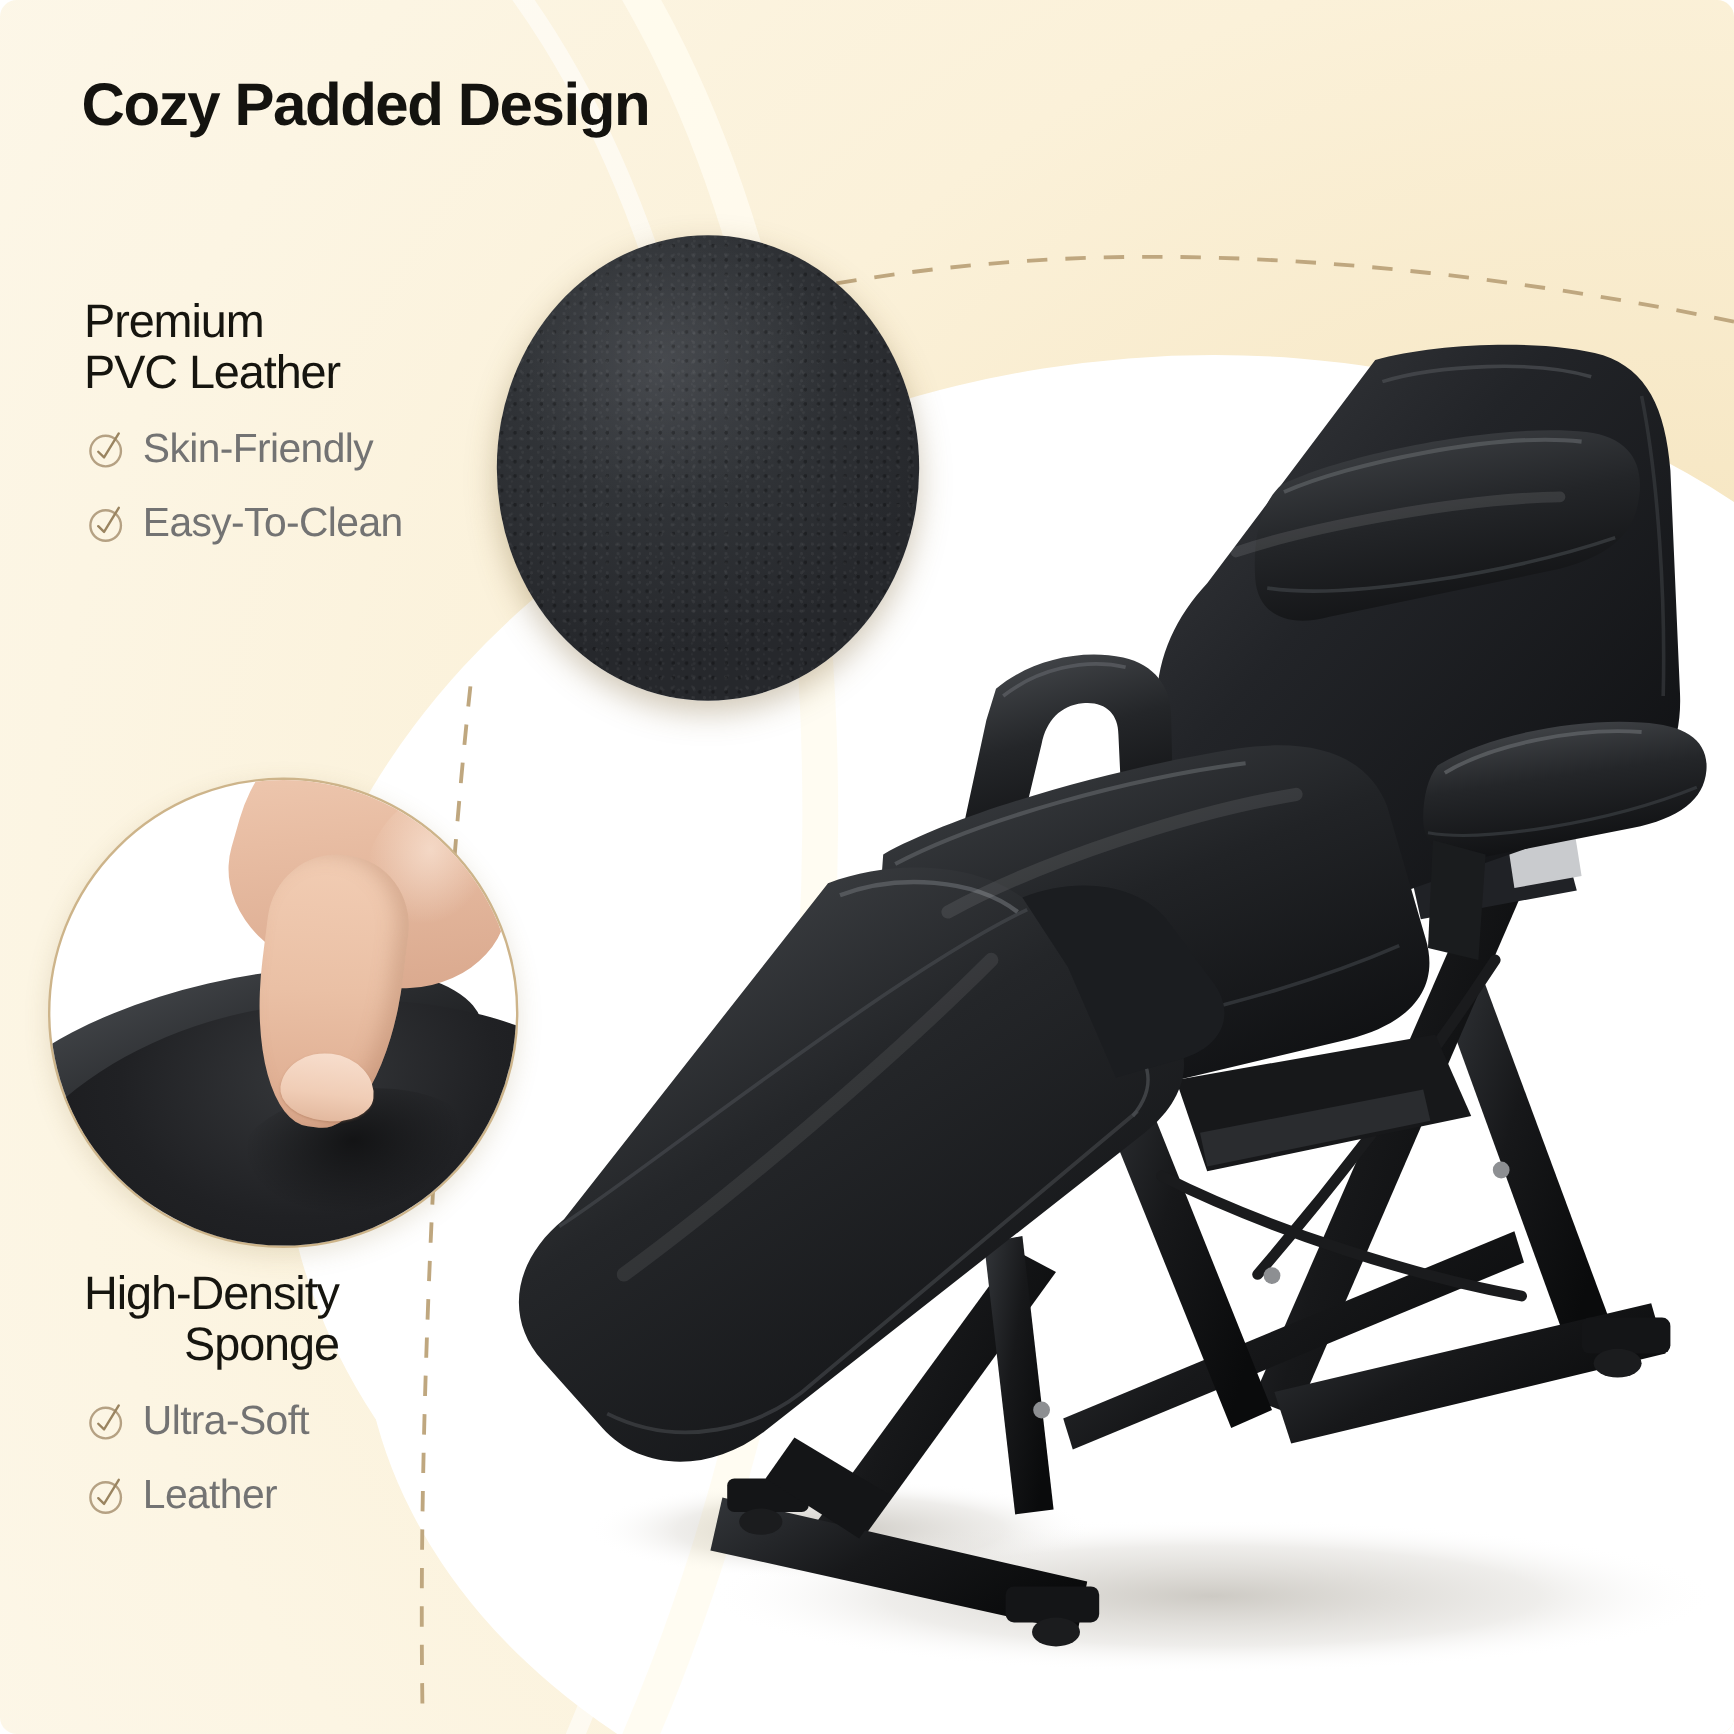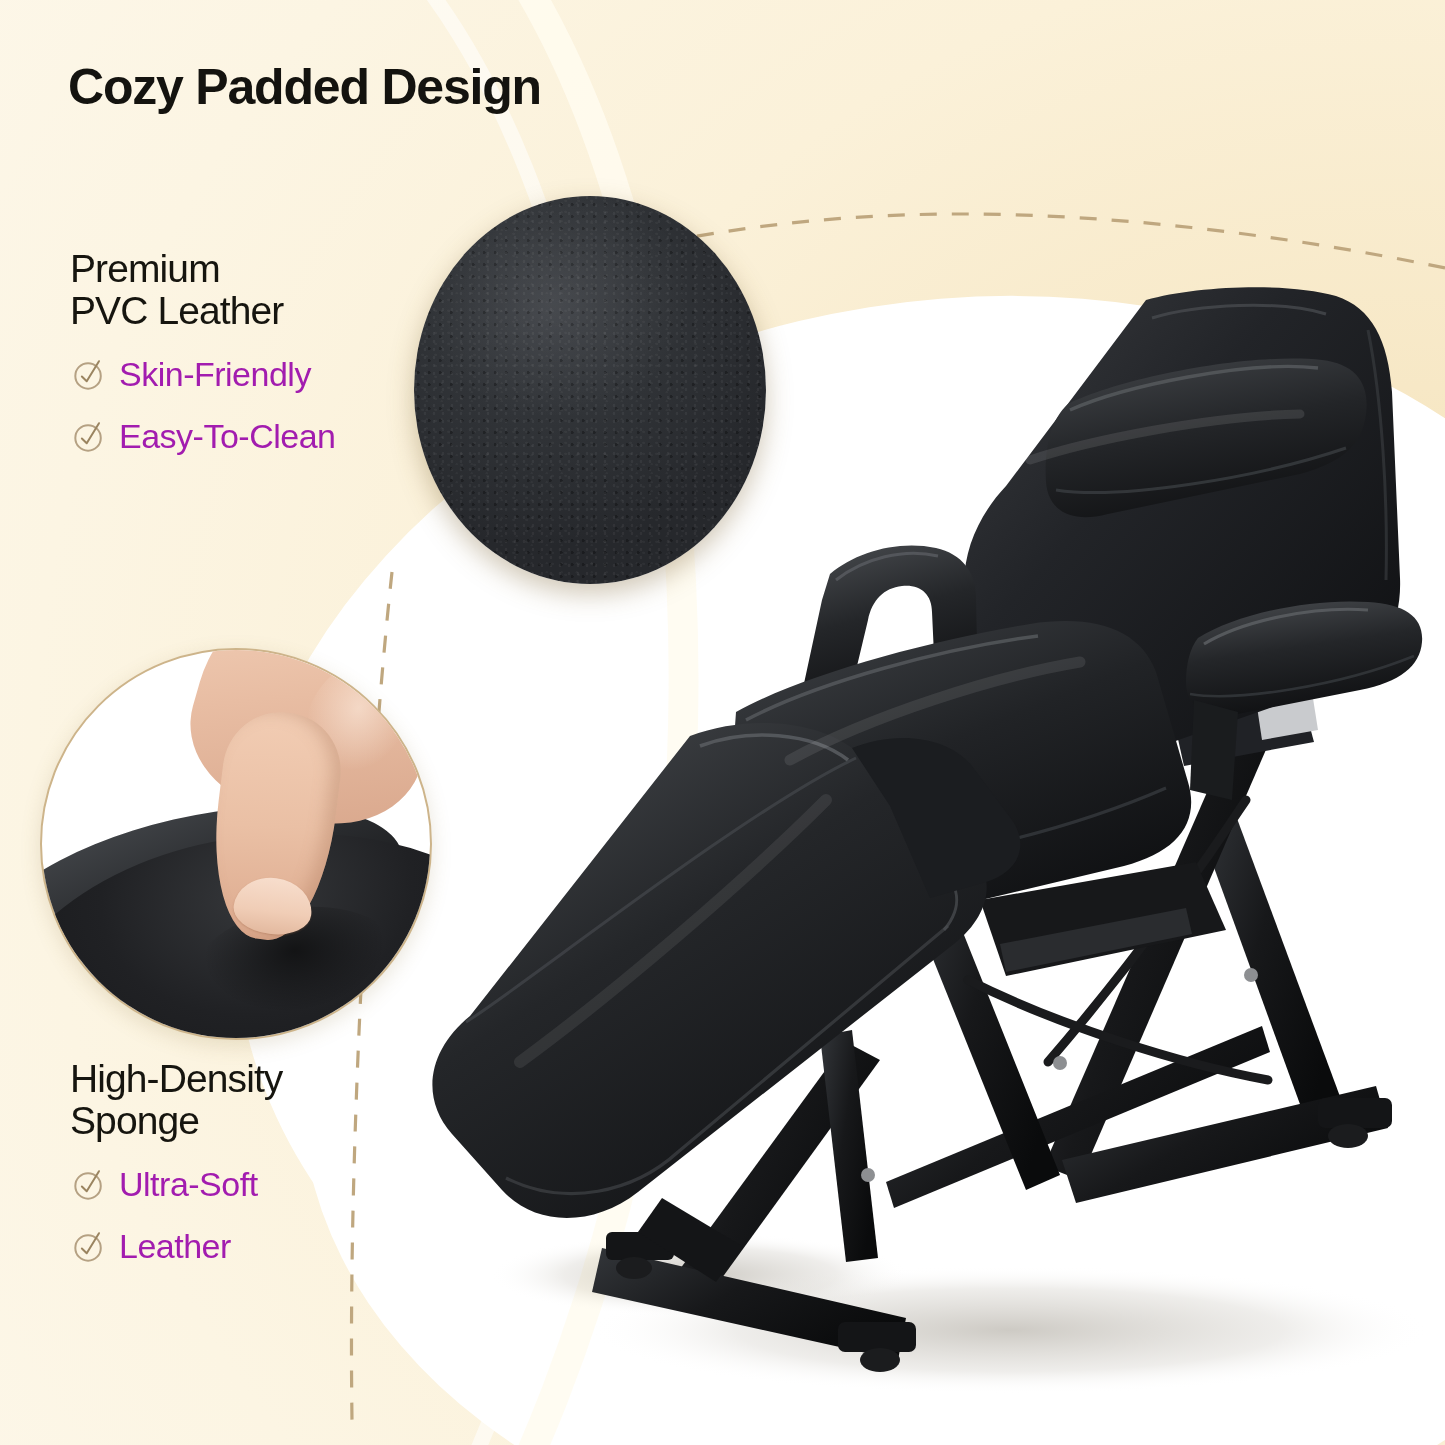--- a/index.html
+++ b/index.html
@@ -2,21 +2,21 @@
 <html><head>
 <meta charset="utf-8">
 <style>
   * { margin:0; padding:0; box-sizing:border-box; }
   html,body { width:1445px; height:1445px; overflow:hidden; }
   body {
     font-family:"Liberation Sans", sans-serif;
     background:#ffffff;
     position:relative;
   }
-  #stage { position:absolute; inset:0; width:1445px; height:1445px; overflow:hidden; background:#fff; }
+  #stage { position:absolute; inset:0; width:1445px; height:1445px; overflow:hidden; background:#fff;border-radius:14px; }
 
   
   .bg-cream {
     position:absolute; inset:0;
     background:
       radial-gradient(130% 115% at 96% 52%, #f3dfb0 0%, #f7e8c6 22%, #fbf1d9 48%, #fcf5e3 72%, #fdf8ec 100%);
   }
   .bg-white-oval {
     position:absolute;
     left:230px; top:300px; width:1460px; height:1160px;
@@ -63,26 +63,26 @@
     color:#16150f; letter-spacing:-0.9px;
     white-space:pre-line;
   }
   .feature-list { margin-top:23px; }
   .feature-item {
     display:flex; align-items:center; gap:11px;
     margin-bottom:22px; height:40px;
   }
   .check-icon { flex:0 0 auto; width:38px; height:38px; display:block; }
   .feature-text {
-    font-size:34px; color:#a21caf; letter-spacing:-0.5px;
+    font-size:34px; color:#737373; letter-spacing:-0.5px;
     line-height:1; white-space:nowrap;
   }
 
   #feat-leather { left:70px; top:248px; }
-  #feat-sponge  { left:70px; top:1058px; }
+  #feat-sponge  { left:70px; top:1058px;text-align:right; }
 
   
   .leather-circle {
     position:absolute; left:414px; top:196px; width:352px; height:388px;
     border-radius:50%;
     background:
       radial-gradient(68% 60% at 38% 30%, #3a3d42 0%, #313438 45%, #26282c 100%);
     box-shadow:0 10px 26px rgba(120,95,45,.34);
     overflow:hidden;
   }

